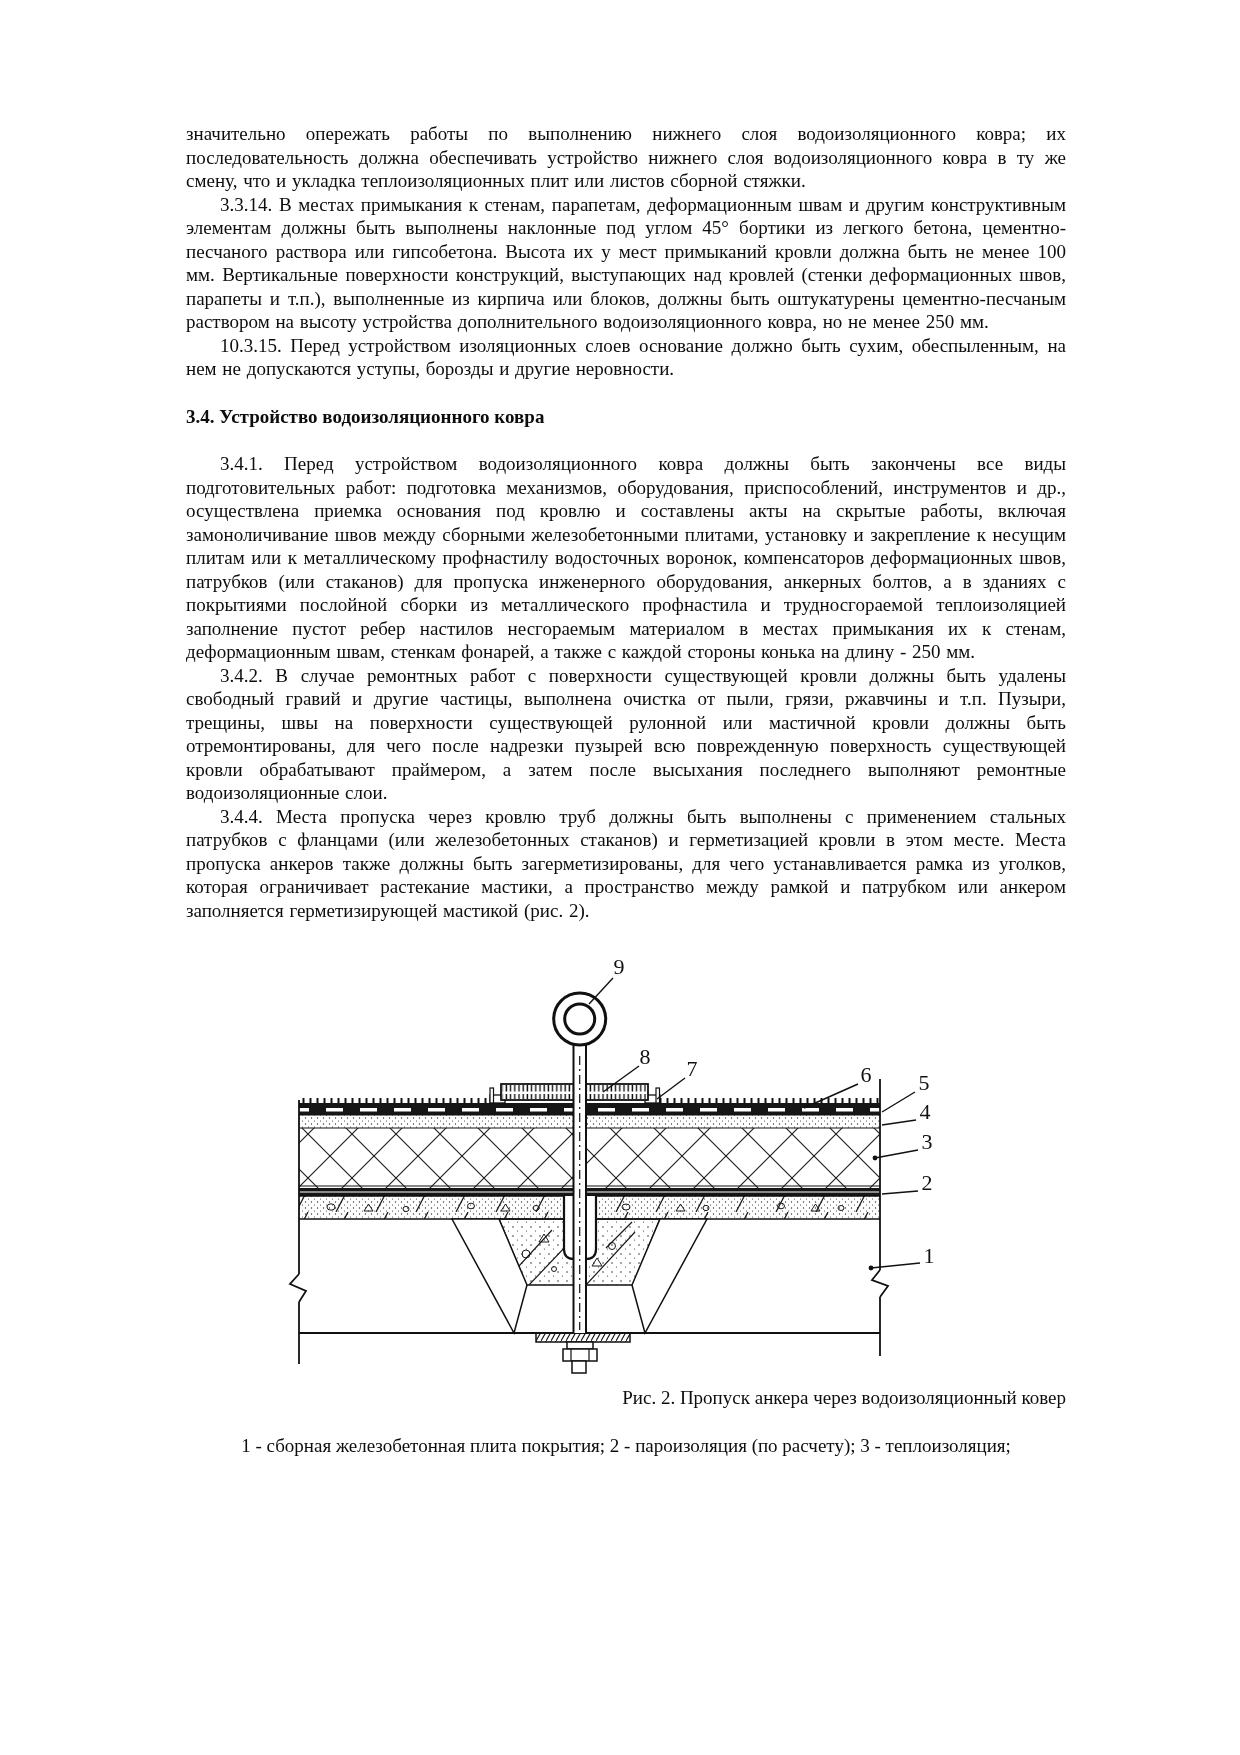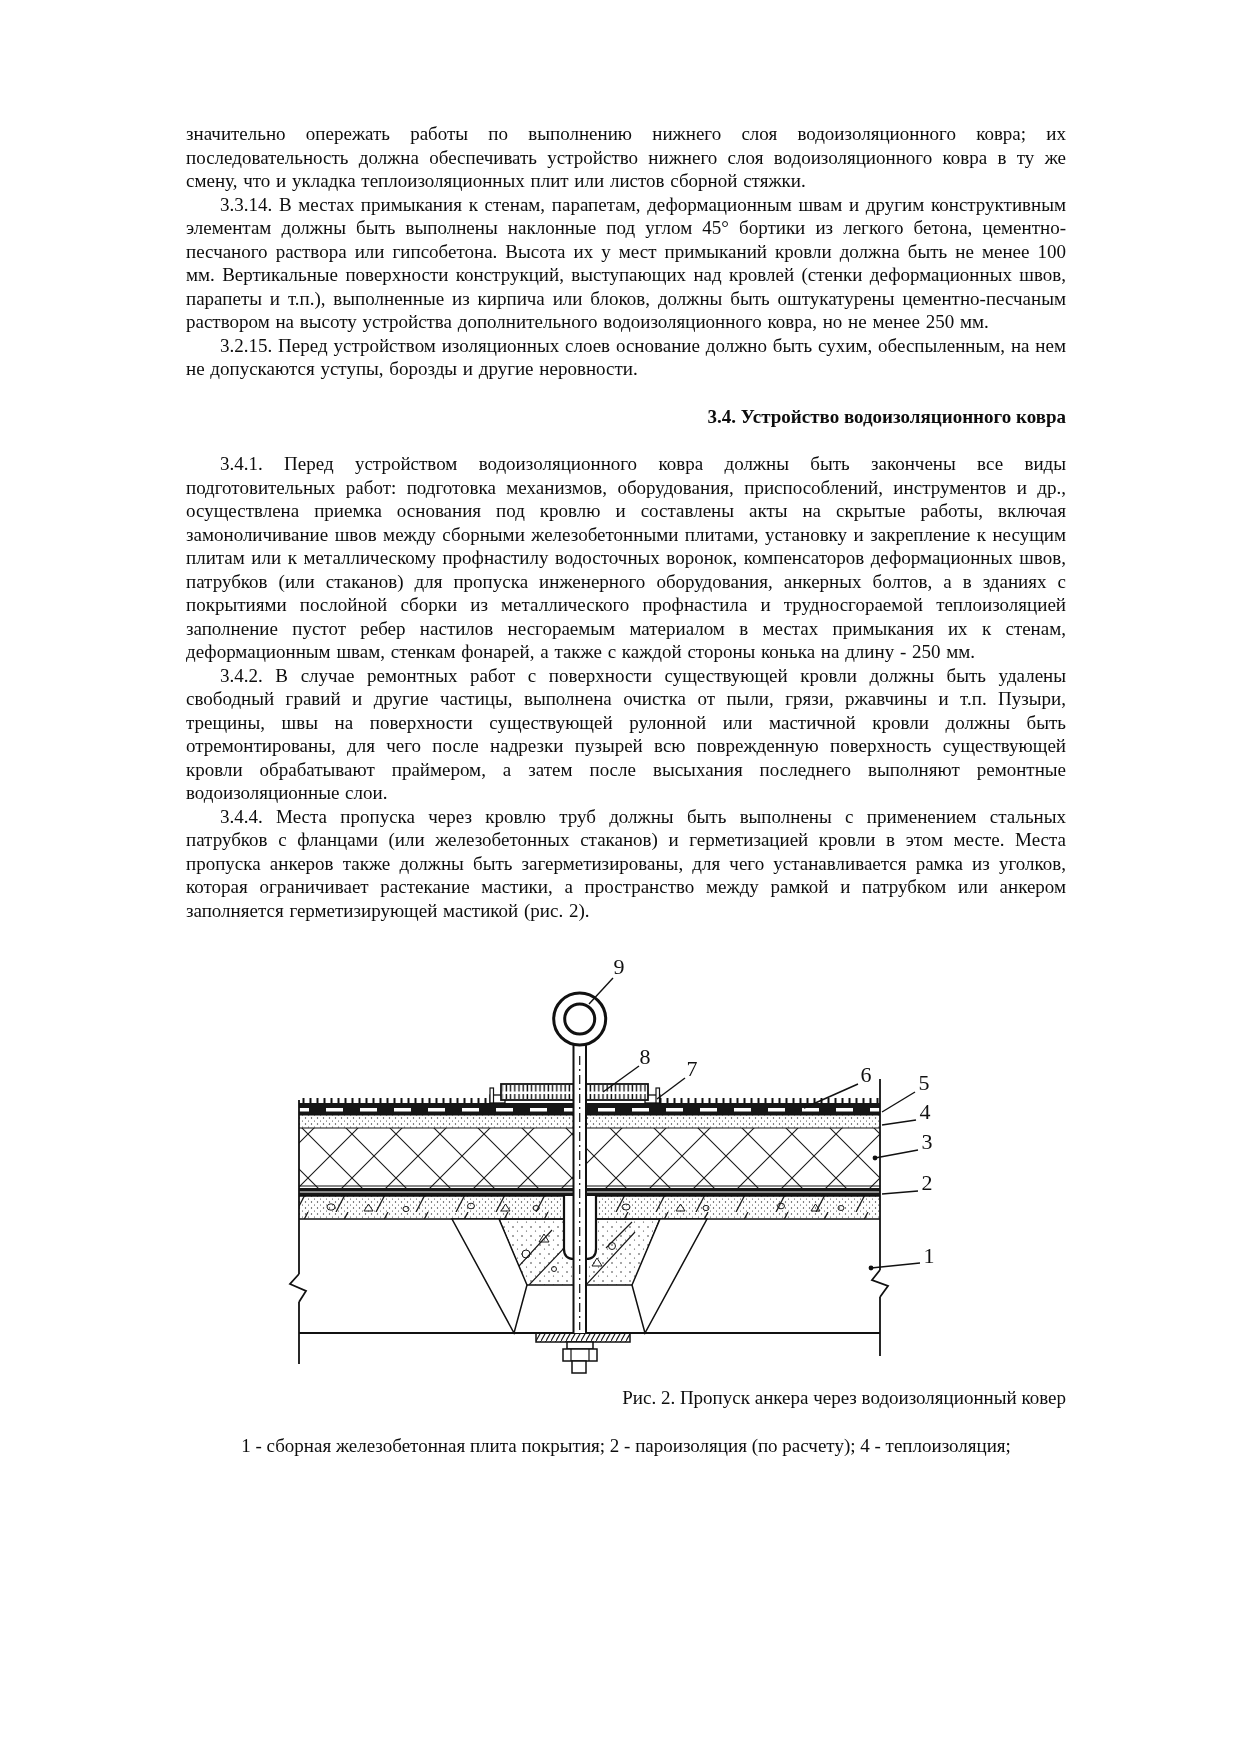--- a/index.html
+++ b/index.html
@@ -22,21 +22,21 @@
     text-align: justify;
     text-indent: 34px;
     word-spacing: 1px;
   }
   .body-text p.noindent { text-indent: 0; }
   h2.section-heading {
     margin: 24px 0 24px 0;
     font-size: 19px;
     line-height: 23.5px;
     font-weight: bold;
-    text-align: right;
+    text-align: left;
   }
   .figure-wrap {
     margin-top: 14px;
     text-align: center;
   }
   .figure-wrap svg { display: inline-block; }
   .figure-caption {
     margin: -6px 0 0 0;
     font-size: 19px;
     line-height: 23.5px;
@@ -55,21 +55,21 @@
   }
 </style>
 </head>
 <body>
 
 <div class="page">
 
   <div class="body-text">
     <p class="noindent">значительно опережать работы по выполнению нижнего слоя водоизоляционного ковра; их последовательность должна обеспечивать устройство нижнего слоя водоизоляционного ковра в ту же смену, что и укладка теплоизоляционных плит или листов сборной стяжки.</p>
     <p>3.3.14. В местах примыкания к стенам, парапетам, деформационным швам и другим конструктивным элементам должны быть выполнены наклонные под углом 45° бортики из легкого бетона, цементно-песчаного раствора или гипсобетона. Высота их у мест примыканий кровли должна быть не менее 100 мм. Вертикальные поверхности конструкций, выступающих над кровлей (стенки деформационных швов, парапеты и т.п.), выполненные из кирпича или блоков, должны быть оштукатурены цементно-песчаным раствором на высоту устройства дополнительного водоизоляционного ковра, но не менее 250 мм.</p>
-    <p>3.2.15. Перед устройством изоляционных слоев основание должно быть сухим, обеспыленным, на нем не допускаются уступы, борозды и другие неровности.</p>
+    <p>10.3.15. Перед устройством изоляционных слоев основание должно быть сухим, обеспыленным, на нем не допускаются уступы, борозды и другие неровности.</p>
 
     <h2 class="section-heading">3.4. Устройство водоизоляционного ковра</h2>
 
     <p>3.4.1. Перед устройством водоизоляционного ковра должны быть закончены все виды подготовительных работ: подготовка механизмов, оборудования, приспособлений, инструментов и др., осуществлена приемка основания под кровлю и составлены акты на скрытые работы, включая замоноличивание швов между сборными железобетонными плитами, установку и закрепление к несущим плитам или к металлическому профнастилу водосточных воронок, компенсаторов деформационных швов, патрубков (или стаканов) для пропуска инженерного оборудования, анкерных болтов, а в зданиях с покрытиями послойной сборки из металлического профнастила и трудносгораемой теплоизоляцией заполнение пустот ребер настилов несгораемым материалом в местах примыкания их к стенам, деформационным швам, стенкам фонарей, а также с каждой стороны конька на длину - 250 мм.</p>
     <p>3.4.2. В случае ремонтных работ с поверхности существующей кровли должны быть удалены свободный гравий и другие частицы, выполнена очистка от пыли, грязи, ржавчины и т.п. Пузыри, трещины, швы на поверхности существующей рулонной или мастичной кровли должны быть отремонтированы, для чего после надрезки пузырей всю поврежденную поверхность существующей кровли обрабатывают праймером, а затем после высыхания последнего выполняют ремонтные водоизоляционные слои.</p>
     <p>3.4.4. Места пропуска через кровлю труб должны быть выполнены с применением стальных патрубков с фланцами (или железобетонных стаканов) и герметизацией кровли в этом месте. Места пропуска анкеров также должны быть загерметизированы, для чего устанавливается рамка из уголков, которая ограничивает растекание мастики, а пространство между рамкой и патрубком или анкером заполняется герметизирующей мастикой (рис. 2).</p>
   </div>
 
   <div class="figure-wrap">
     <svg width="680" height="452" viewBox="0 0 680 452" xmlns="http://www.w3.org/2000/svg">
@@ -218,16 +218,16 @@
         <text class="fig-label" x="641" y="213">3</text>
         <text class="fig-label" x="641" y="254">2</text>
         <text class="fig-label" x="643" y="327">1</text>
       </g>
     </svg>
   </div>
 
   <p class="figure-caption">Рис. 2. Пропуск анкера через водоизоляционный ковер</p>
 
   <div class="figure-legend">
-    <div>1 - сборная железобетонная плита покрытия; 2 - пароизоляция (по расчету); 4 - теплоизоляция;</div>
+    <div>1 - сборная железобетонная плита покрытия; 2 - пароизоляция (по расчету); 3 - теплоизоляция;</div>
   </div>
 
 </div>
 
 </body></html>

